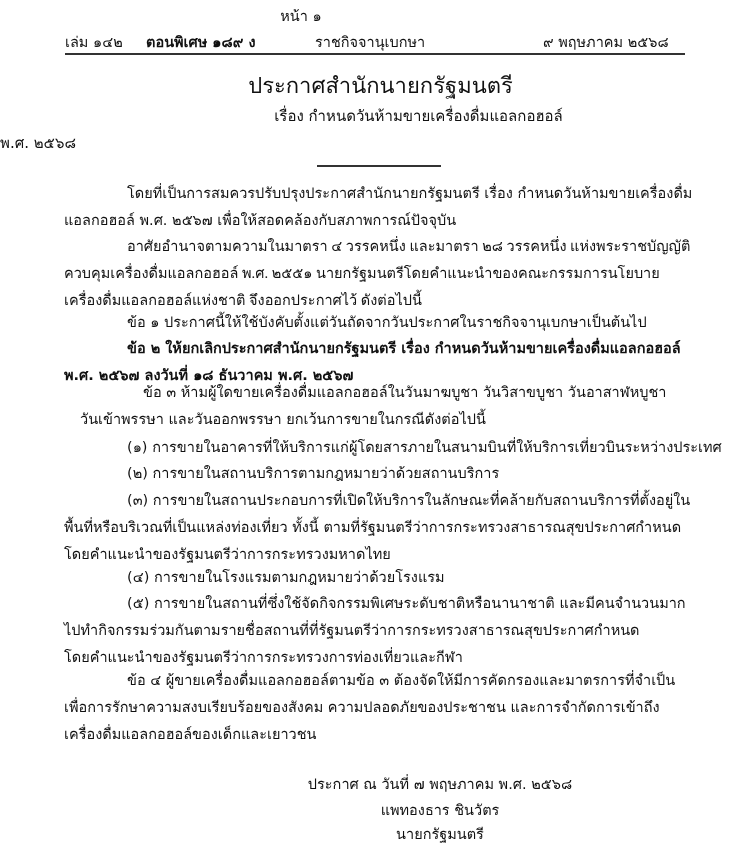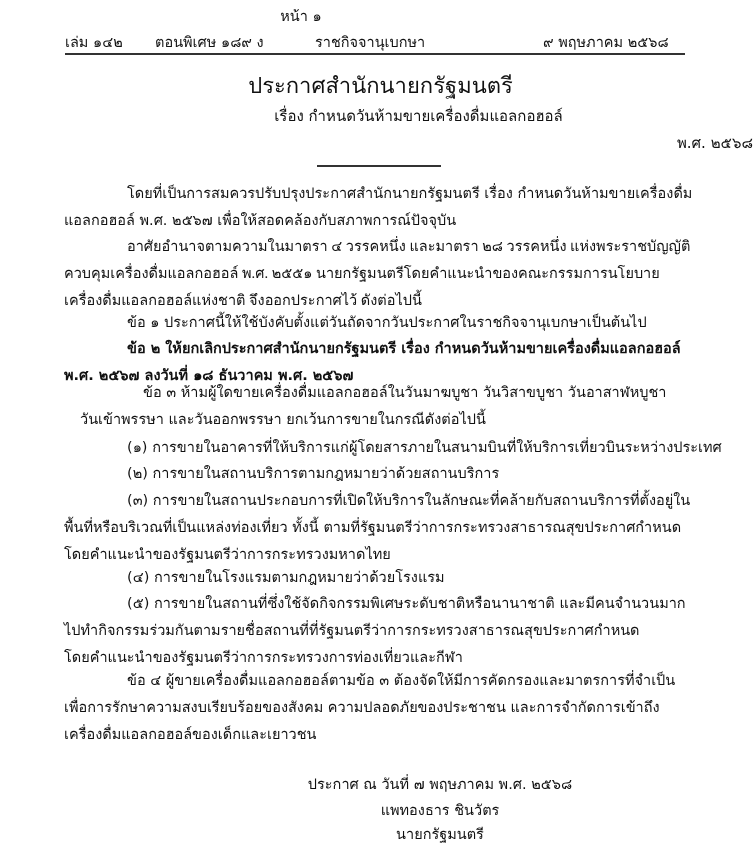--- a/index.html
+++ b/index.html
@@ -6,40 +6,40 @@
   body { width: 753px; height: 845px; position: relative; overflow: hidden;
          font-family: "DejaVu Sans", "Liberation Sans", sans-serif; color: #111111; }
   .page { position: absolute; left: 0; top: 0; width: 753px; height: 845px; }
   .abs { position: absolute; white-space: nowrap; }
   .body-text { font-size: 14.5px; line-height: 27px; }
   .page-no { left: 0; width: 602px; text-align: center; top: 4px; font-size: 14.5px; }
   .hdr { top: 30px; font-size: 14.5px; }
   .hdr-rule { position: absolute; left: 65px; top: 53px; width: 620px; height: 0; border-top: 2px solid #333; }
   .title { left: 4px; width: 753px; text-align: center; top: 68px; font-size: 22px; }
   .subject { left: 0; width: 753px; text-align: center; top: 104px; font-size: 15px; margin-left: 42px; }
-  .year { left: 0; width: 753px; text-align: right; top: 131px; font-size: 15px; }
+  .year { left: 0; width: 753px; text-align: left; top: 131px; font-size: 15px; }
   .div-rule { position: absolute; left: 317px; top: 165px; width: 124px; border-top: 2px solid #333; }
   .para { position: absolute; left: 64px; width: 620px; text-align: justify; text-align-last: left; }
   .line { display: block; height: 27px; white-space: nowrap; overflow: visible; }
   .indent1 { padding-left: 63px; }
   .sig { left: 0; width: 753px; text-align: center; font-size: 14.5px; }
   .sig1 { top: 772px; left: 130px; width: 620px; }
   .sig2 { top: 798px; left: 130px; width: 620px; }
   .sig3 { top: 822px; left: 130px; width: 620px; }
 </style>
 </head>
 <body>
 
 <div class="page">
 
   <div class="abs page-no">หน้า ๑</div>
 
   <div>
     <span class="abs hdr" style="left:65px;">เล่ม ๑๔๒</span>
-    <span class="abs hdr" style="left:155px;">ตอนพิเศษ ๑๘๙ ง</span>
+    <span class="abs hdr" style="left:146px;font-weight:bold;">ตอนพิเศษ ๑๘๙ ง</span>
     <span class="abs hdr" style="left:315px;">ราชกิจจานุเบกษา</span>
     <span class="abs hdr" style="left:543px;">๙ พฤษภาคม ๒๕๖๘</span>
   </div>
   <div class="hdr-rule"></div>
 
   <div class="abs title">ประกาศสำนักนายกรัฐมนตรี</div>
   <div class="abs subject">เรื่อง  กำหนดวันห้ามขายเครื่องดื่มแอลกอฮอล์</div>
   <div class="abs year">พ.ศ.  ๒๕๖๘</div>
   <div class="div-rule"></div>
 

